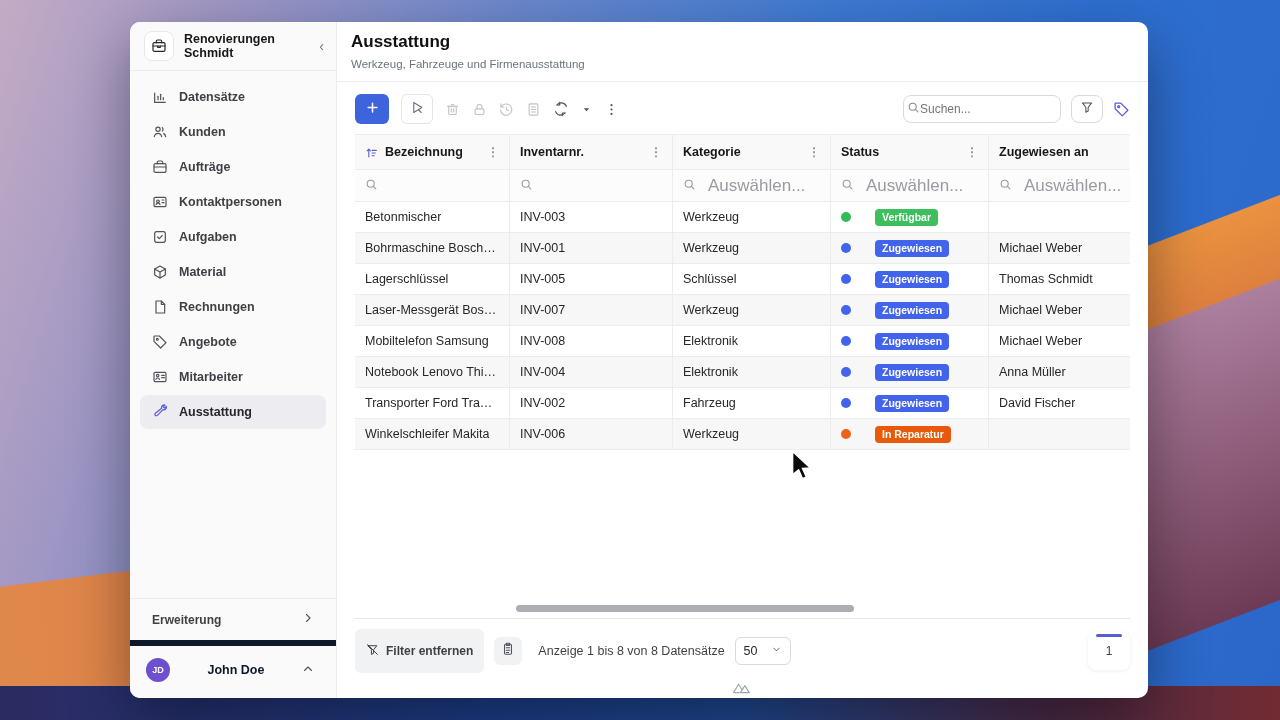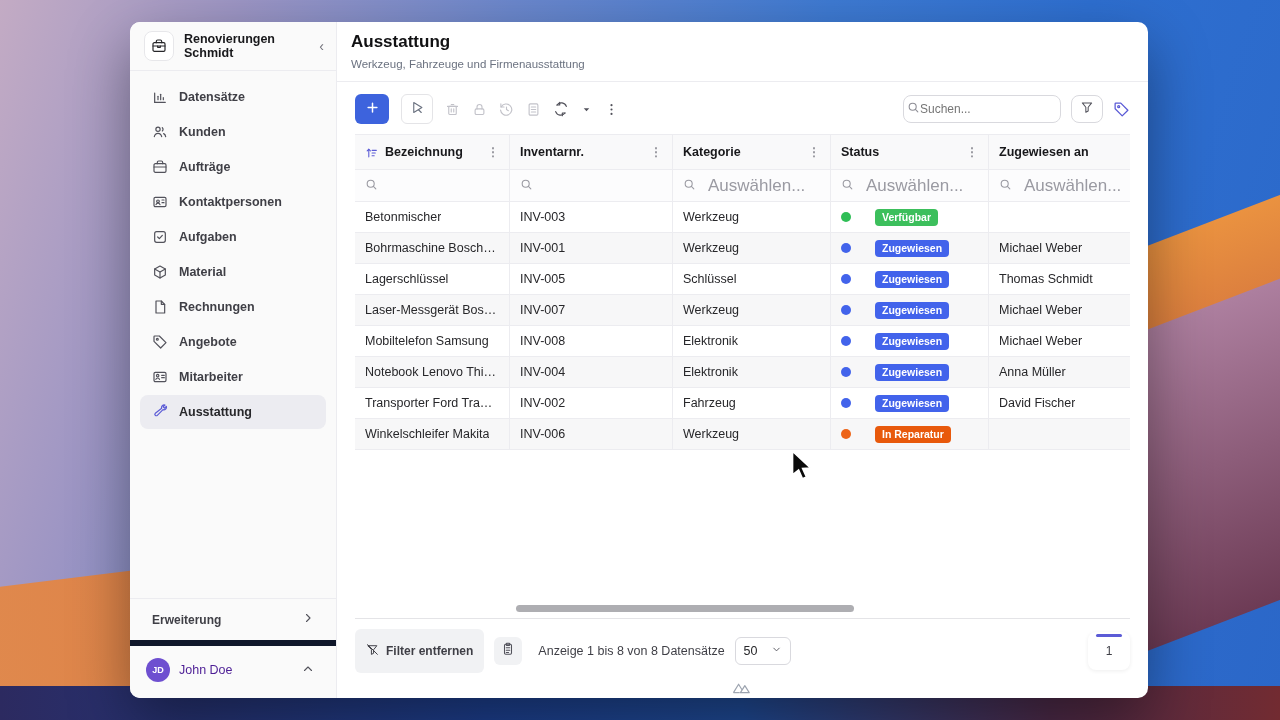--- a/index.html
+++ b/index.html
@@ -39,21 +39,21 @@
   .nav-item.active { background:#ececf1; color:#27272a; }
   .nav-item.active .ic { color:#5b5bd6; }
   .sb-spacer { flex:1; }
   .sb-ext { display:flex; align-items:center; justify-content:space-between;
     padding:13px 22px 13px 22px; border-top:1px solid #ececf0; font-size:12px;
     font-weight:600; color:#3f3f46; }
   .sb-user { display:flex; align-items:center; gap:9px; padding:12px 22px 16px 16px;
     border-top:6px solid #0f172a; }
   .avatar { width:24px; height:24px; border-radius:50%; background:#6e4fd0; color:#fff;
     font-size:9px; font-weight:700; display:flex; align-items:center; justify-content:center; }
-  .user-name { font-size:12.5px; font-weight:400; color:#4c1d95; flex:1; }
+  .user-name { font-size:12.5px; font-weight:700; color:#0f172a; flex:1;text-align:center; }
   .chev { color:#52525b; font-size:12px; }
 
   
   .main { flex:1; display:flex; flex-direction:column; min-width:0; }
   .main-header { padding:10px 14px 11px; border-bottom:1px solid #ececf0; }
   .page-title { font-size:17px; font-weight:700; color:#111113; }
   .page-subtitle { font-size:11.5px; color:#6b7280; margin-top:6px; }
 
   .toolbar { display:flex; align-items:center; padding:12px 18px 10px; gap:12px; }
   .btn-add { width:34px; height:30px; background:#3d63dd; border-radius:6px; color:#fff;

